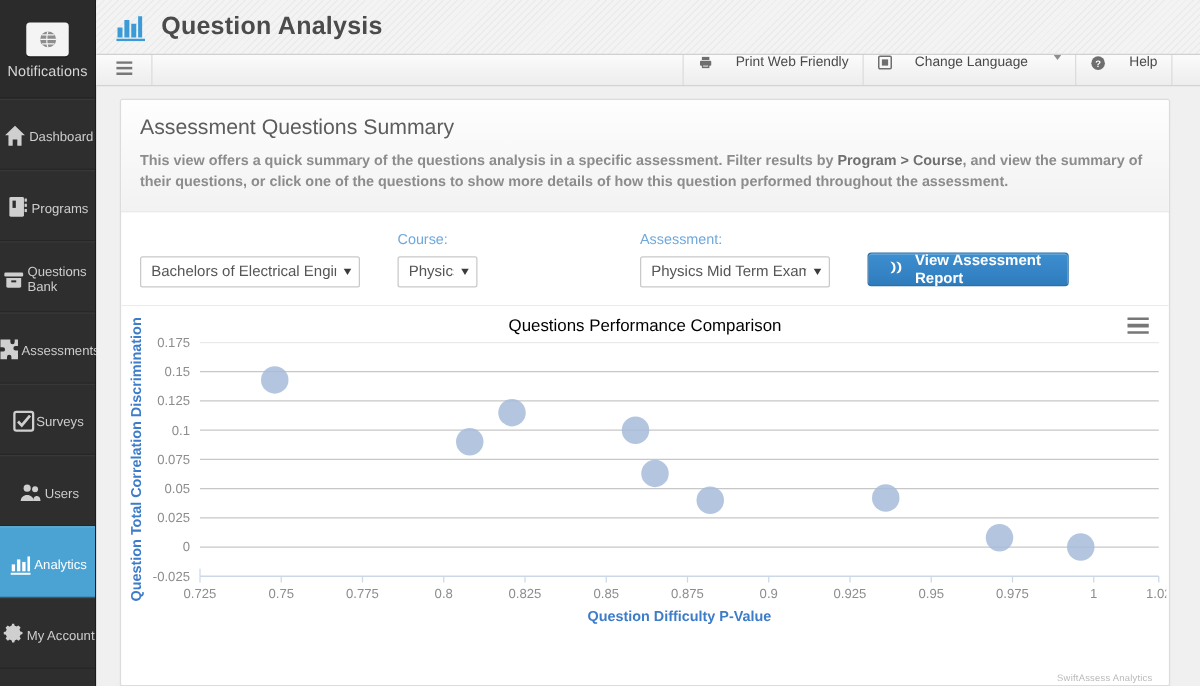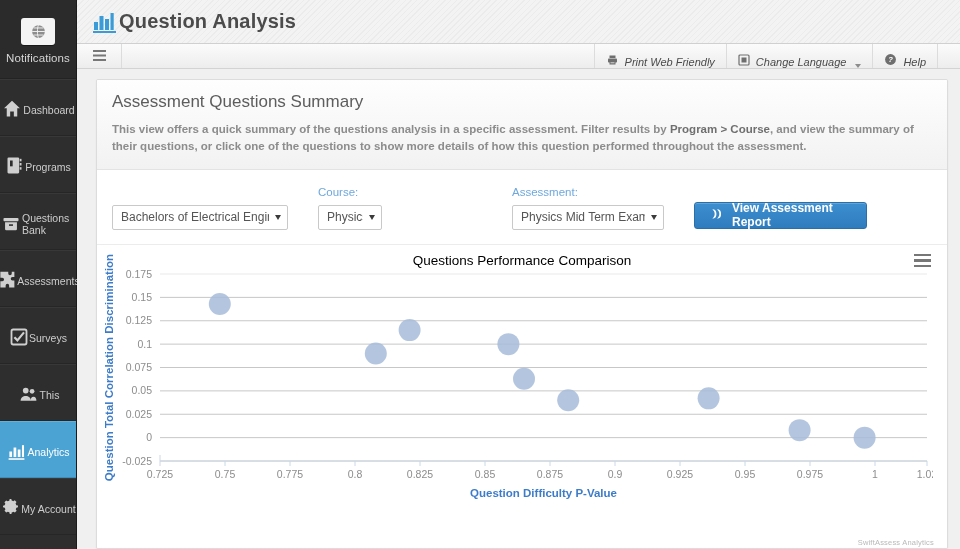--- a/index.html
+++ b/index.html
@@ -61,49 +61,49 @@
     height: 44px;
     background: #f3f3f3;
     background-image: repeating-linear-gradient(135deg, rgba(0,0,0,0.030) 0 1px, rgba(0,0,0,0) 1px 4px);
     border-bottom: 1px solid #d0d0d0;
     display: flex; align-items: center;
     padding-left: 16px;
   }
   .app-logo { width: 26px; height: 22px; display: flex; align-items: flex-end; }
   .app-title {
     font-size: 20px; font-weight: bold; color: #4b4b4b;
-    letter-spacing: .2px;
+    margin-left: 10px; letter-spacing: .2px;
   }
 
   .toolbar {
     height: 25px;
     background: linear-gradient(#fbfbfb, #ededed);
     border-bottom: 1px solid #d3d3d3;
     display: flex; align-items: stretch;
     font-size: 11px;
   }
   .tb-left { width: 45px; border-right: 1px solid #dcdcdc; display: flex; align-items: center; justify-content: center; }
   .tb-spacer { flex: 1; border-right: 1px solid #dcdcdc; }
   .tb-btn {
-    display: flex; align-items: flex-end; gap: 6px;
+    display: flex; align-items: flex-start; gap: 18px;
     padding: 0 11px;
     border-right: 1px solid #dcdcdc;
-    color: #4a4a4a; cursor: pointer; white-space: nowrap; font-style: italic;
+    color: #4a4a4a; cursor: pointer; white-space: nowrap;
   }
   .tb-btn:first-of-type { border-left: 1px solid #dcdcdc; }
   .tb-end { width: 22px; }
   .caret-sm {
     width: 0; height: 0; margin-left: 3px;
     border-left: 3.5px solid transparent;
     border-right: 3.5px solid transparent;
     border-top: 4px solid #8d8d8d;
   }
 
   
-  .content { padding: 10px 12px 0 19px; height: calc(549px - 69px); }
+  .content { padding: 10px 24px 0 19px; height: calc(549px - 69px); }
   .card {
     background: #ffffff;
     border: 1px solid #dcdcdc;
     border-radius: 2px;
     height: 100%;
     box-shadow: 0 1px 2px rgba(0,0,0,.06);
     display: flex; flex-direction: column;
     overflow: hidden;
   }
   .card-head {
@@ -250,21 +250,21 @@
 
     <div class="nav-item">
       <span class="ico">
         <svg width="23" height="19" viewBox="0 0 24 24">
           <circle cx="8.5" cy="7" r="3.6"></circle>
             <circle cx="16.5" cy="8" r="3"></circle>
           <path d="M2 20c0-3.6 2.9-6 6.5-6s6.5 2.4 6.5 6z"></path>
           <path d="M14.5 20c0-2.9 1.2-5.2 4-5.2 2.4 0 3.5 2.3 3.5 5.2z"></path>
         </svg>
       </span>
-      <span class="lbl">This</span>
+      <span class="lbl">Users</span>
     </div>
 
     <div class="nav-item active">
       <span class="ico">
         <svg width="21" height="19" viewBox="0 0 24 24">
           <rect x="3" y="12" width="3.4" height="7"></rect>
           <rect x="8.3" y="7" width="3.4" height="12"></rect>
           <rect x="13.6" y="9.5" width="3.4" height="9.5"></rect>
           <rect x="18.9" y="4" width="2.6" height="15"></rect>
           <rect x="2" y="20.5" width="20" height="2"></rect>

